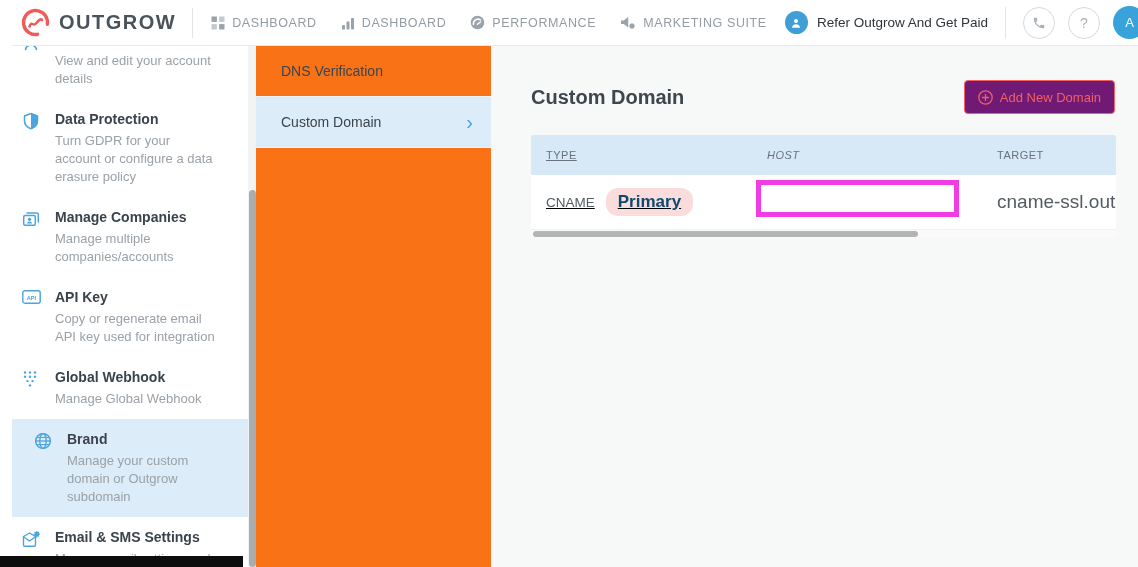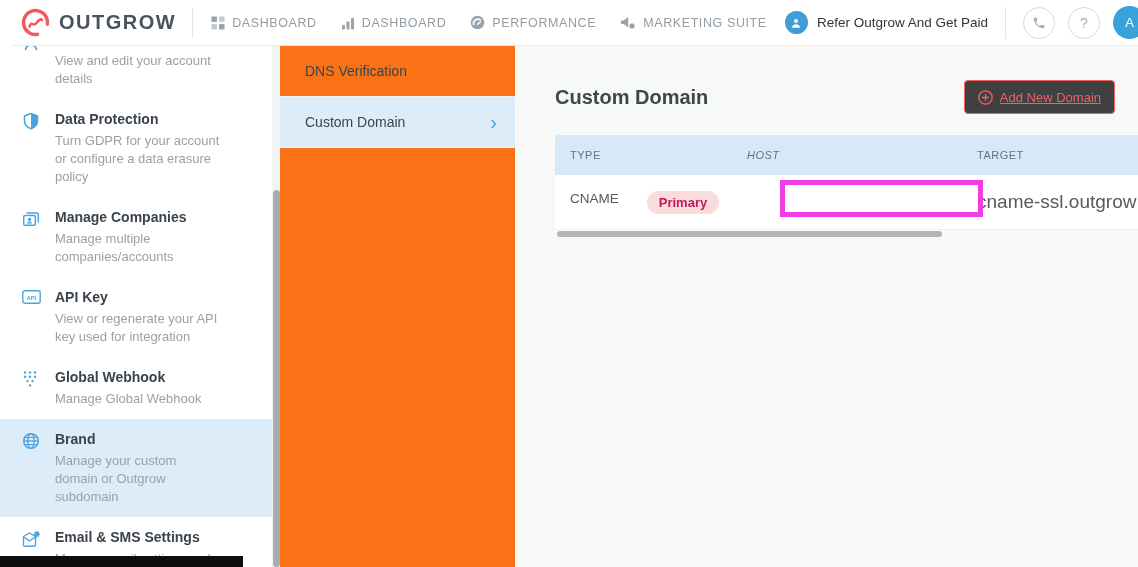--- a/index.html
+++ b/index.html
@@ -26,23 +26,23 @@
   .circle-btn { width:32px; height:32px; border-radius:50%; border:1px solid #d7dadd; background:#fff;
                 display:flex; align-items:center; justify-content:center; color:#a8afb5;
                 font-size:14px; cursor:pointer; }
   .avatar { width:33px; height:33px; border-radius:50%; background:#38a2da; color:#fff;
             display:flex; align-items:center; justify-content:center; font-size:13px; cursor:pointer; }
 
   
   .app { position:absolute; top:46px; left:0; width:1138px; height:521px; display:flex; }
 
   
-  .sidebar { width:272px; background:#fff; position:relative; overflow:hidden; flex:none; }
+  .sidebar { width:248px; background:#fff; position:relative; overflow:hidden; flex:none; }
   .sb-item { position:relative; padding:11px 30px 11px 55px; }
-  .sb-item.active { background:#dcedf9; }
+  .sb-item.active { background:#dcedf9;margin-left:12px; }
   .sb-icon { position:absolute; left:22px; top:13px; color:#4aa4dd; }
   .sb-item.clipped .sb-icon { top:-12px; }
   .sb-item.clipped { padding-top:6px; }
   .sb-title { font-size:14px; font-weight:bold; color:#3a434c; margin-bottom:4px; line-height:18px; cursor:pointer; }
   .sb-desc { font-size:13px; color:#9aa1a7; line-height:18px; max-width:166px; }
 
   
   .vscroll { width:8px; background:#f2f3f3; position:relative; flex:none; }
   .vscroll-thumb { position:absolute; left:0.5px; top:144px; width:7px; height:377px; background:#a9adaf; border-radius:4px; }
 
@@ -51,35 +51,35 @@
   .subnav-item { height:51px; display:flex; align-items:center; padding:0 18px 0 25px;
                  font-size:14px; color:#3b444c; border-bottom:1px solid #f0f1f2; cursor:pointer; }
   .subnav-item.active { background:#dcedf9; }
   .subnav-chevron { margin-left:auto; color:#4aa2db; font-size:20px; line-height:1; }
 
   
   .main { flex:1; background:#f7f8f8; position:relative; overflow:hidden; }
   .main-header { display:flex; align-items:center; margin:34px 23px 0 40px; }
   .page-title { font-size:20px; font-weight:bold; color:#3f464d; }
   .add-btn { margin-left:auto; height:30px; display:flex; align-items:center; gap:7px; padding:16px 13px;
-             background:#404040; border:1px solid #f26060; border-radius:4px; color:#f26060;
-             font-size:13px; cursor:pointer; font-family:"Liberation Sans", sans-serif;text-decoration:underline; }
+             background:#701a75; border:1px solid #f26060; border-radius:4px; color:#f26060;
+             font-size:13px; cursor:pointer; font-family:"Liberation Sans", sans-serif; }
 
   
   .card { position:relative; margin:21px 0 0 40px; width:585px; height:103px; background:#fff;
           overflow:hidden; border-radius:2px; }
   .thead { height:40px; background:#d7e9f7; display:flex; align-items:center; }
   .th { font-size:11px; color:#68727c; letter-spacing:0.5px; }
-  .col1 { width:192px; padding-left:15px; flex:none; }
+  .col1 { width:236px; padding-left:15px; flex:none;text-decoration:underline; }
   .col2 { width:230px; flex:none;font-style:italic; }
   .col3 { flex:1; white-space:nowrap; overflow:hidden; }
   .trow { height:55px; display:flex; align-items:center; border-bottom:1px solid #f0f0f0; }
-  .cell-type { display:flex; gap:28px; }
+  .cell-type { display:flex; align-items:center; gap:11px; }
   .type-text { font-size:13.5px; color:#555b61; }
-  .badge { background:#fbdcdc; color:#be185d; font-size:13px; font-weight:bold;
+  .badge { background:#fbdcdc; color:#0c4a6e; font-size:17px; font-weight:bold;
            padding:4px 12px; border-radius:12px; }
   .target-text { font-size:19px; color:#555b61; }
   .redact-box { position:absolute; left:225px; top:45px; width:203px; height:37px;
                 background:#fff; border:5px solid #f03ce6; }
   .hscroll { position:absolute; left:0; bottom:0; width:100%; height:8px; background:#fafafa; }
   .hscroll-thumb { position:absolute; left:2px; top:1px; width:385px; height:6px; background:#b3b4b4; border-radius:3px; }
 
   
   .link-preview { position:absolute; left:0; bottom:0; width:243px; height:11px; background:#0d0d0d; z-index:40; }
 
@@ -205,21 +205,21 @@
       </div>
 
       <div class="sb-item">
         <span class="sb-icon">
           <svg width="19" height="14" viewBox="0 0 19 14">
             <rect x="0.8" y="0.8" width="17.4" height="12.4" rx="2" fill="none" stroke="#4aa4dd" stroke-width="1.4"></rect>
             <text x="9.5" y="9.6" text-anchor="middle" font-size="5.6" font-weight="bold" fill="#4aa4dd" font-family="Liberation Sans, sans-serif">API</text>
           </svg>
         </span>
         <div class="sb-title">API Key</div>
-        <div class="sb-desc">View or regenerate your API key used for integration</div>
+        <div class="sb-desc">Copy or regenerate email API key used for integration</div>
       </div>
 
       <div class="sb-item">
         <span class="sb-icon">
           <svg width="16" height="18" viewBox="0 0 16 18">
             <g fill="#4aa4dd">
               <circle cx="3" cy="2.5" r="1.2"></circle>
                 <circle cx="8" cy="2.5" r="1.2"></circle>
                 <circle cx="13" cy="2.5" r="1.2"></circle>
               <circle cx="3" cy="6.8" r="1.2"></circle>

